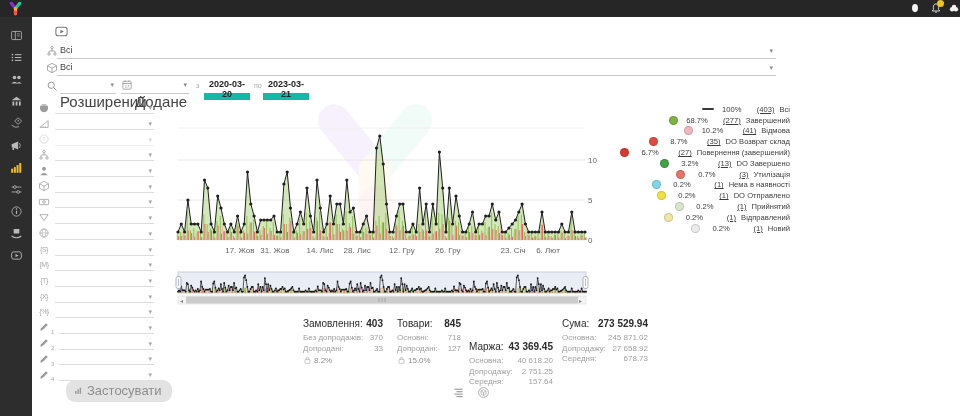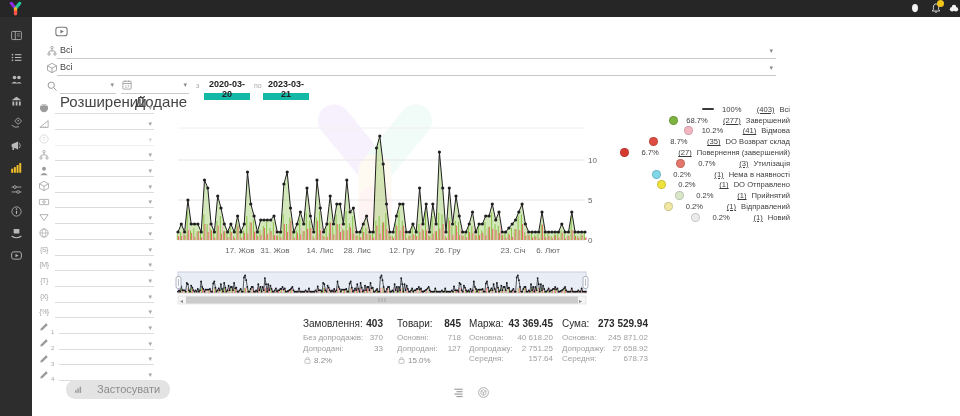--- a/index.html
+++ b/index.html
@@ -38,21 +38,21 @@
   
   #filter-panel{left:38px;top:100px;width:116px;}
   .fp-row{height:15.7px;display:flex;align-items:center;}
   .fp-row .fpic{width:12px;height:12px;color:#9b9b9b;flex:0 0 12px;display:flex;align-items:center;justify-content:center;}
   .fp-row .fptag{font-size:7px;color:#a8a8a8;letter-spacing:-0.5px;}
   .fp-row .fpsub{font-size:6px;color:#a8a8a8;margin-left:1px;align-self:flex-end;}
   .fp-row .fpline{flex:1;margin-left:5px;height:12px;border-bottom:1px solid #dcdcdc;position:relative;cursor:pointer;}
   .fp-row .fpline .caret{position:absolute;right:2px;top:3px;color:#a5a5a5;}
   .fp-row.disabled{opacity:.45;}
 
-  #apply-btn{left:66px;top:380px;background:#e3e3e3;color:#8d8d8d;font-size:11px;border:none;border-radius:9px;padding:3px 10px 4px 8px;display:flex;align-items:center;gap:14px;cursor:pointer;font-family:inherit;}
+  #apply-btn{left:66px;top:380px;background:#e3e3e3;color:#8d8d8d;font-size:13px;border:none;border-radius:9px;padding:3px 10px 4px 8px;display:flex;align-items:center;gap:4px;cursor:pointer;font-family:inherit;}
   #apply-btn .aic{width:9px;height:9px;color:#9a9a9a;}
 
   
   #legend{left:604px;top:104px;width:186px;}
   .lg-row{display:flex;align-items:center;height:10.8px;font-size:7.6px;color:#3d3d3d;cursor:pointer;white-space:nowrap;justify-content:flex-end;}
   .lg-swatch{width:9px;height:9px;border-radius:50%;flex:0 0 9px;box-sizing:border-box;border:1px solid rgba(0,0,0,.15);}
   .lg-line{width:12px;height:2px;border-radius:1px;flex:0 0 12px;margin-right:-3px;}
   .lg-pct{width:30px;text-align:right;}
   .lg-cnt{width:33px;text-align:right;text-decoration:underline;}
   .lg-lbl{margin-left:5px;}
@@ -1008,20 +1008,26 @@
         <span class="lg-swatch" style="background:#de4c41"></span>
         <span class="lg-pct">8.7%</span>
         <span class="lg-cnt">(35)</span>
         <span class="lg-lbl">DO Возврат склад</span>
       </div>
       <div class="lg-row">
         <span class="lg-swatch" style="background:#d63a2f"></span>
         <span class="lg-pct">6.7%</span>
         <span class="lg-cnt">(27)</span>
         <span class="lg-lbl">Повернення (завершений)</span>
+      </div>
+      <div class="lg-row">
+        <span class="lg-swatch" style="background:#42a047"></span>
+        <span class="lg-pct">3.2%</span>
+        <span class="lg-cnt">(13)</span>
+        <span class="lg-lbl">DO Завершено</span>
       </div>
       <div class="lg-row">
         <span class="lg-swatch" style="background:#e4756a"></span>
         <span class="lg-pct">0.7%</span>
         <span class="lg-cnt">(3)</span>
         <span class="lg-lbl">Утилізація</span>
       </div>
       <div class="lg-row">
         <span class="lg-swatch" style="background:#80d7e8"></span>
         <span class="lg-pct">0.2%</span>
@@ -1860,21 +1866,21 @@
         <div class="stat-pct">
           <span class="pic">
             <svg class="ic" viewBox="0 0 16 16">
               <path d="M5.5 6 V5 a2.5 2.5 0 0 1 5 0 V6" fill="none" stroke="currentColor"></path>
               <rect x="3.5" y="6" width="9" height="7" rx="1" fill="none" stroke="currentColor"></rect>
             </svg>
           </span>
           <span>15.0%</span>
         </div>
       </div>
-      <div class="abs stat-col" style="left:469px;width:84px;">
+      <div class="abs stat-col" style="left:469px;width:84px;margin-top:23px;">
         <div class="stat-title">
           <span>Маржа:</span>
           <span class="sv">43 369.45</span>
         </div>
         <div class="stat-sub">
           <span>Основна:</span>
           <span>40 618.20</span>
         </div>
         <div class="stat-sub">
           <span>Допродажу:</span>

